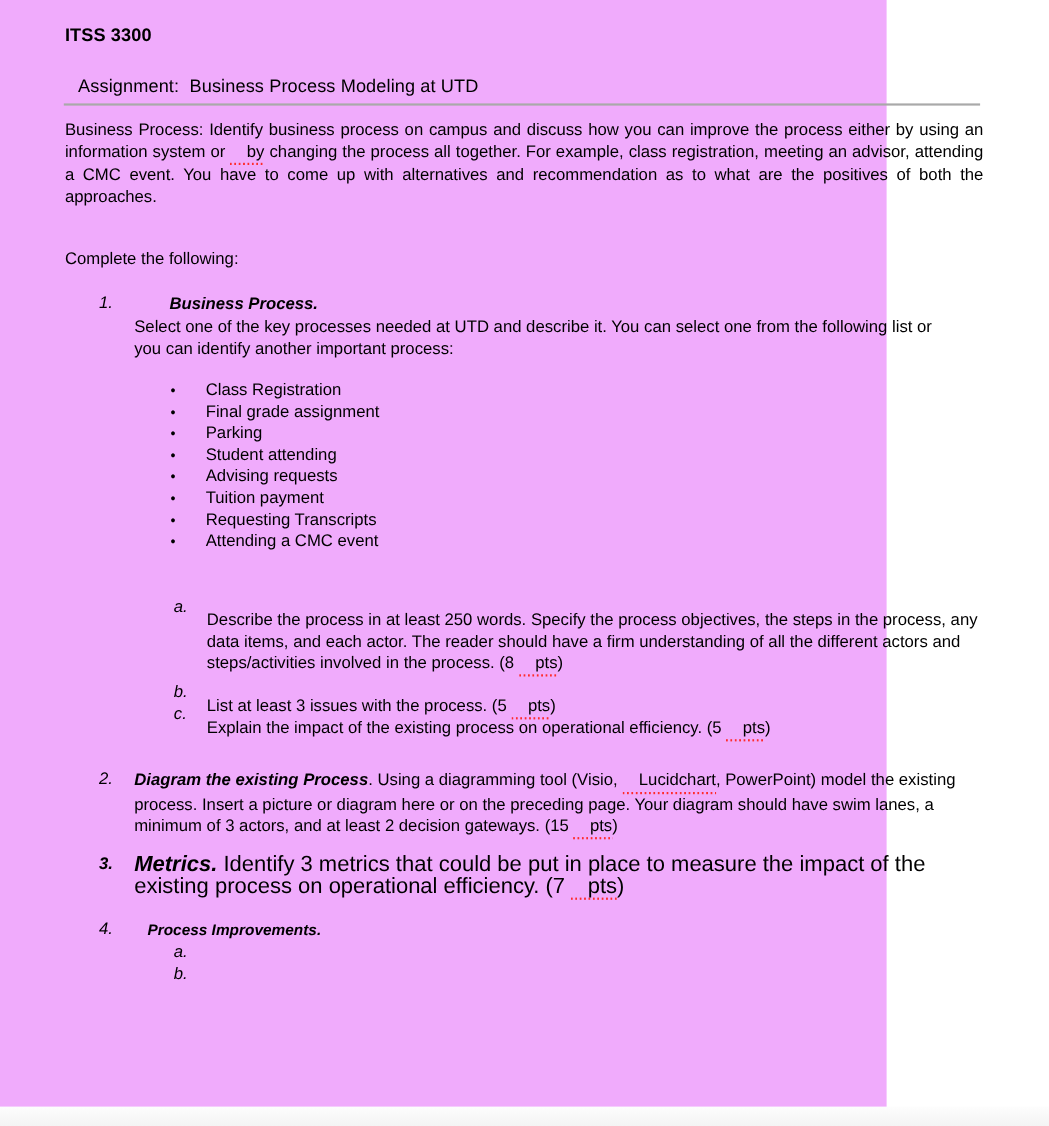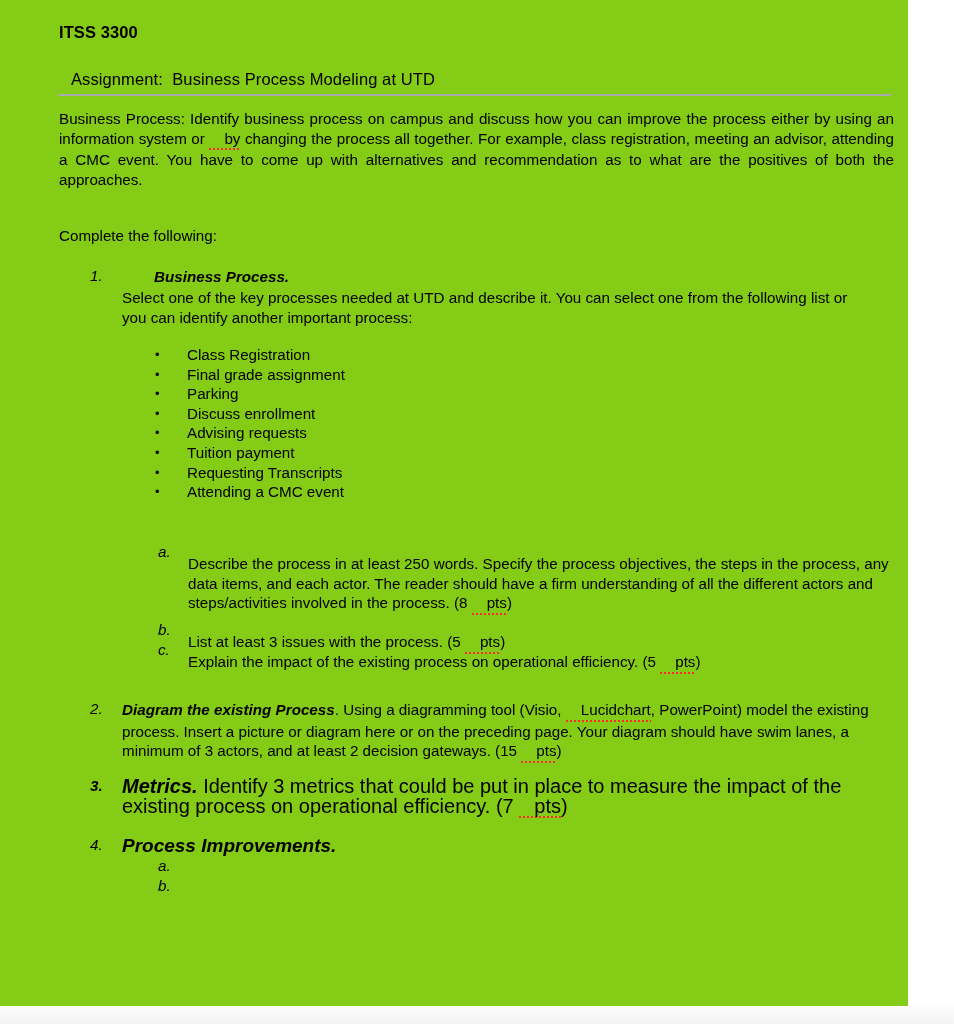--- a/index.html
+++ b/index.html
@@ -15,23 +15,23 @@
     overflow: hidden;
     font-family: "Liberation Sans", sans-serif;
     color: #000000;
     -webkit-font-smoothing: antialiased;
   }
 
   .page {
     position: absolute;
     left: 0;
     top: 0;
-    width: 908px;
+    width: 806px;
     height: 1010px;
-    background: #84cc16;
+    background: #f0abfc;
     box-sizing: border-box;
   }
 
   .page-bottom-band {
     position: absolute;
     left: 0;
     top: 1006px;
     width: 954px;
     height: 18px;
     background: linear-gradient(to bottom, #fdfdfd 0%, #f7f7f7 60%, #f4f4f4 100%);
@@ -195,21 +195,21 @@
     <div class="bullet-row">
       <span class="bullet-dot">•</span>
       <span class="bullet-text">Final grade assignment</span>
     </div>
     <div class="bullet-row">
       <span class="bullet-dot">•</span>
       <span class="bullet-text">Parking</span>
     </div>
     <div class="bullet-row">
       <span class="bullet-dot">•</span>
-      <span class="bullet-text">Discuss enrollment</span>
+      <span class="bullet-text">Student attending</span>
     </div>
     <div class="bullet-row">
       <span class="bullet-dot">•</span>
       <span class="bullet-text">Advising requests</span>
     </div>
     <div class="bullet-row">
       <span class="bullet-dot">•</span>
       <span class="bullet-text">Tuition payment</span>
     </div>
     <div class="bullet-row">
@@ -231,21 +231,21 @@
   <div class="alpha-marker" style="left:158px; top:640px;">c.</div>
   <div class="alpha-body" style="left:188px; top:640px; width:701px;"><span>Explain the impact of the existing process on operational efficiency.  (5 </span><span class="sq">pts</span><span>)</span></div>
 
   <div class="num-marker" style="left:90px; top:700px;">2.</div>
   <div class="num-body" style="left:122px; top:700px; width:770px; font-size:15.2px; line-height:19.6px;"><span class="hd">Diagram the existing Process</span><span>.  Using a diagramming tool (Visio, </span><span class="sq">Lucidchart</span><span>, PowerPoint) model the existing process. Insert a picture or diagram here or on the preceding page.  Your diagram should have swim lanes, a minimum of 3 actors, and at least 2 decision gateways.  (15 </span><span class="sq">pts</span><span>)</span></div>
 
   <div class="num-marker bold" style="left:90px; top:777px;">3.</div>
   <div class="num-body" style="left:122px; top:777px; width:728px; font-size:20px; line-height:19.6px;"><span class="hd">Metrics.</span><span>  Identify 3 metrics that could be put in place to measure the impact of the existing process on operational efficiency.  (7 </span><span class="sq">pts</span><span>)</span></div>
 
   <div class="num-marker" style="left:90px; top:836px;">4.</div>
-  <div class="num-body hd" style="left:122px; top:836px; font-size:19px; line-height:19.6px;">Process Improvements.</div>
+  <div class="num-body hd" style="left:134px; top:836px; font-size:14px; line-height:19.6px;">Process Improvements.</div>
 
   <div class="alpha-marker" style="left:158px; top:856px;">a.</div>
 
   <div class="alpha-marker" style="left:158px; top:876px;">b.</div>
 
 </div>
 
 <div class="page-bottom-band"></div>
 
 </body></html>

